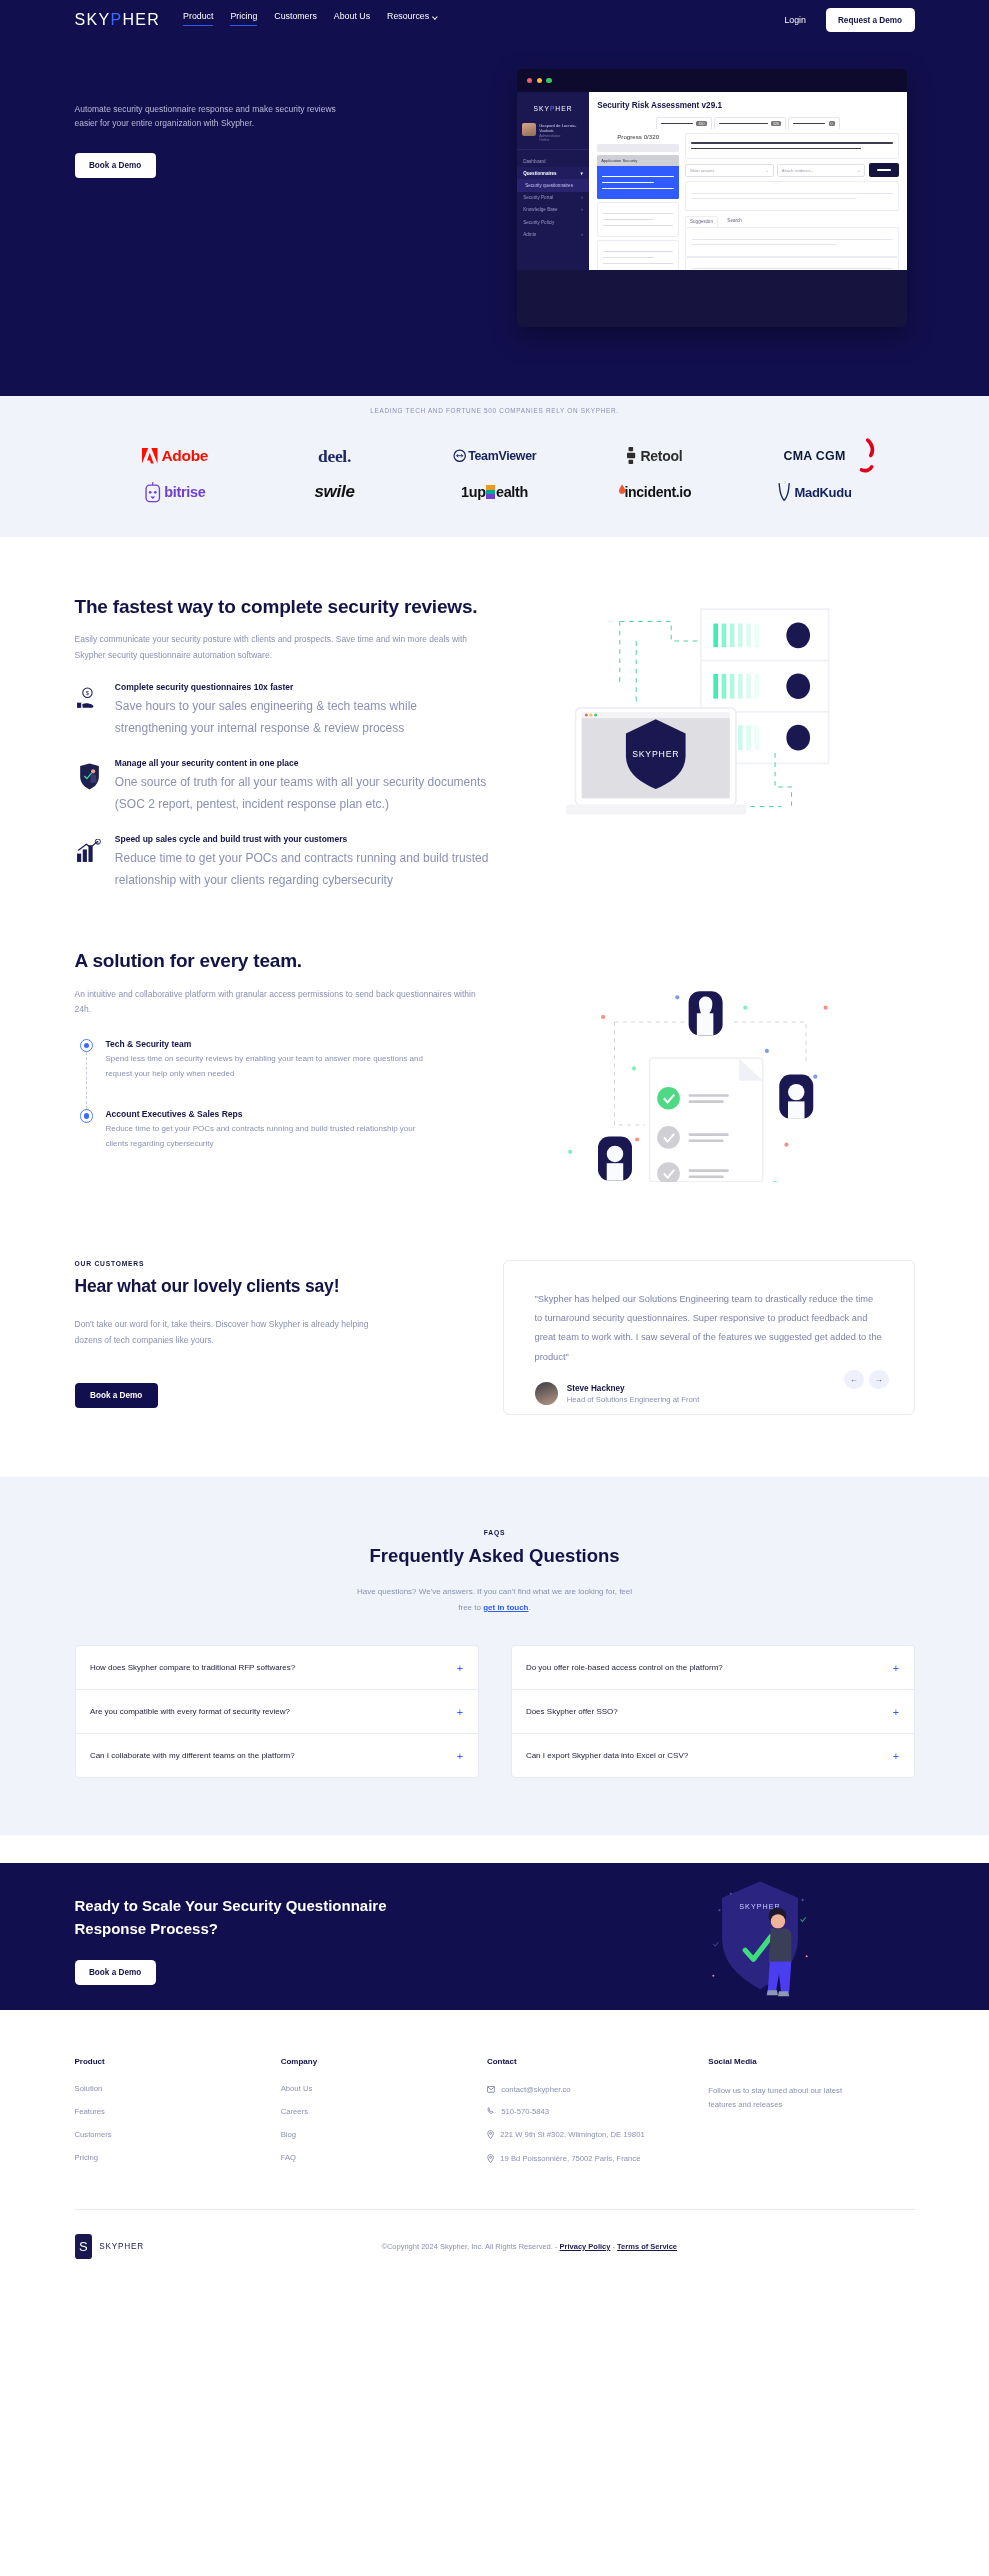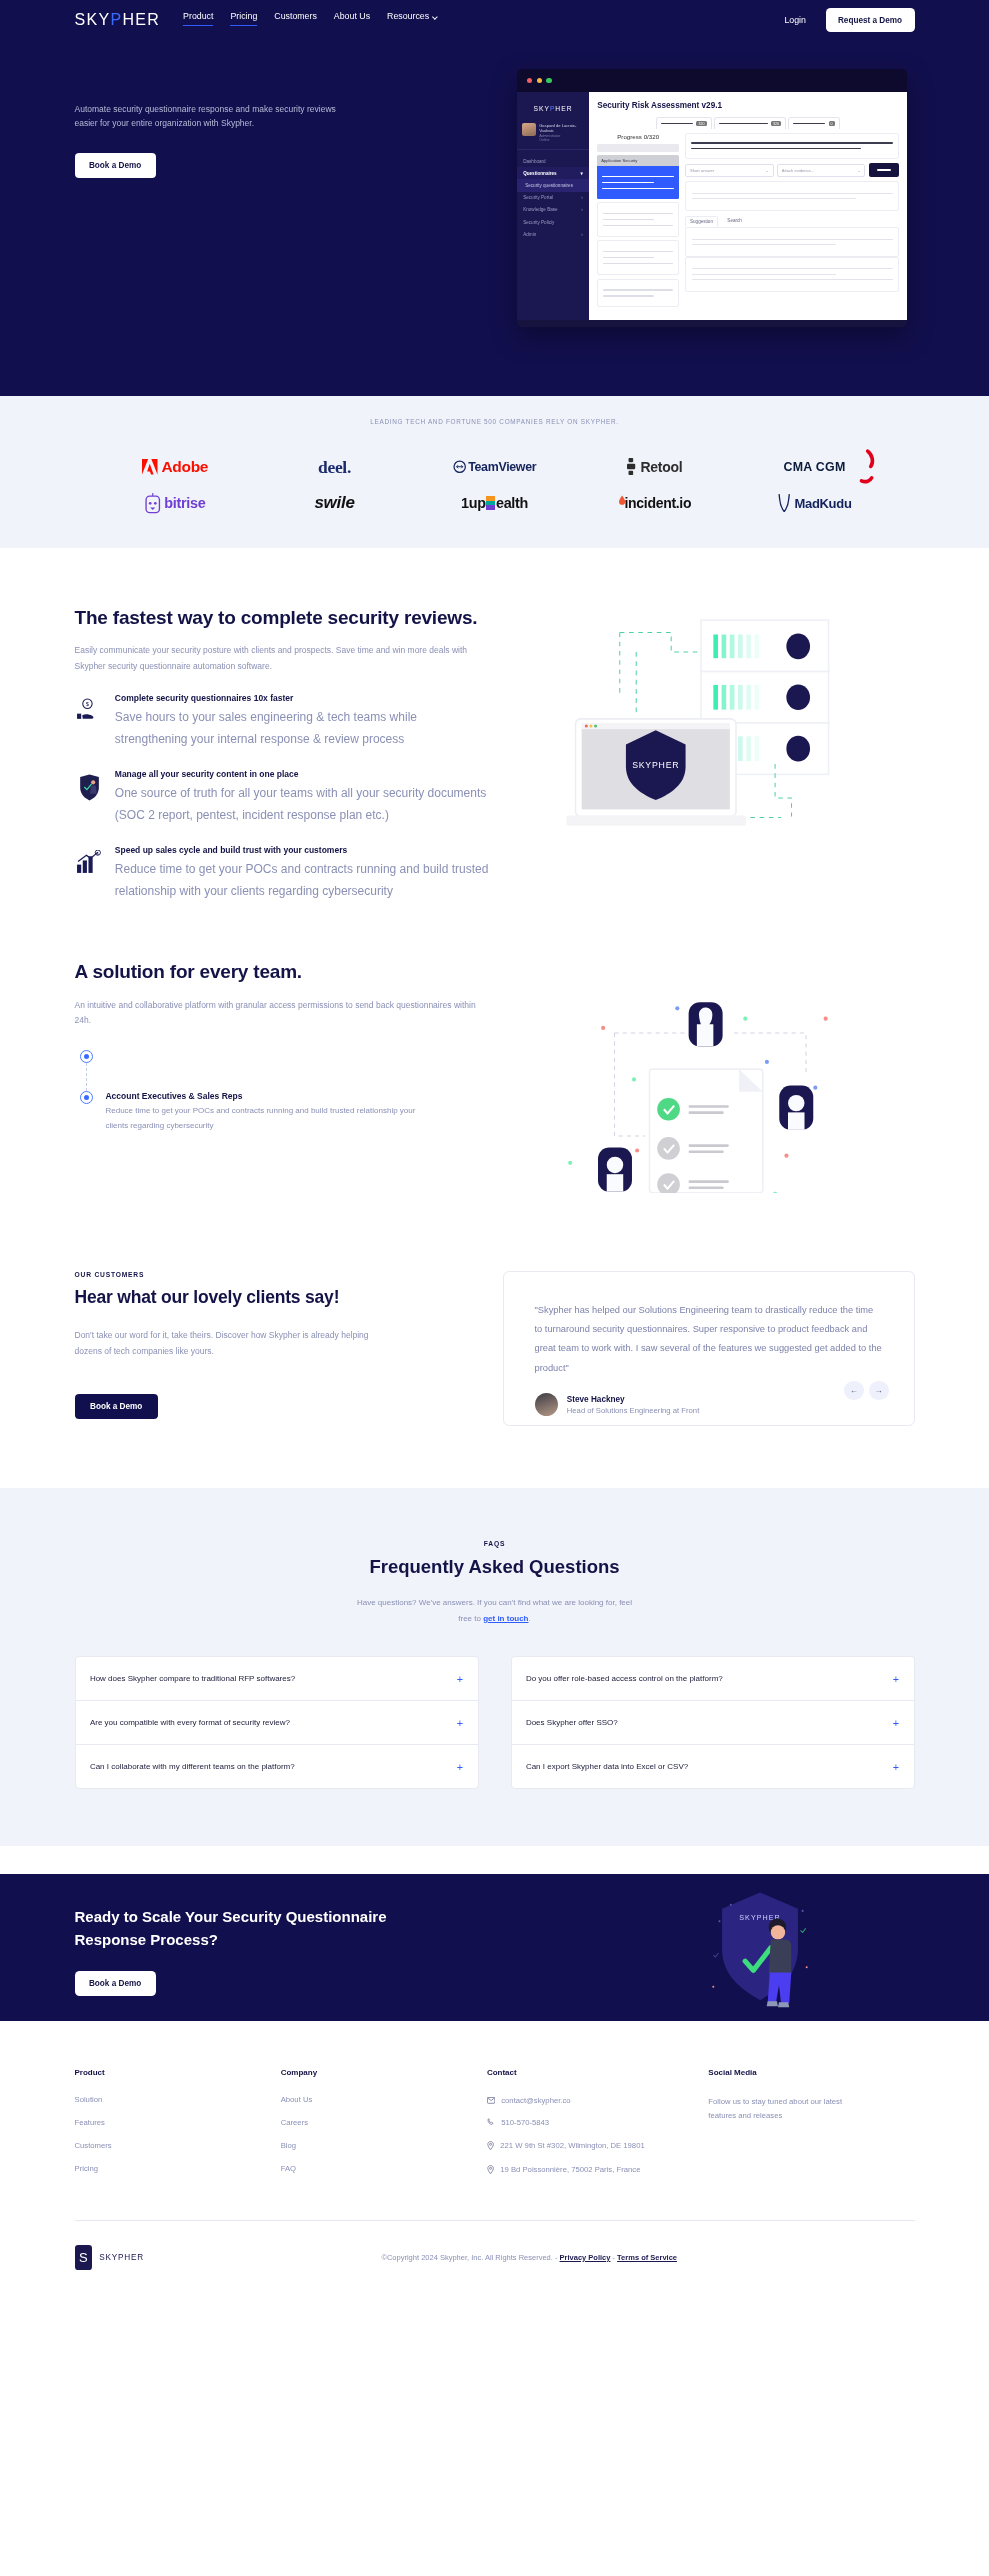--- a/index.html
+++ b/index.html
@@ -22,21 +22,21 @@
   .herobody{display:flex;margin-top:32px;}
   .heroleft{width:330px;padding-top:17.5px;}
   .heroleft h1{color:#fff;font-size:26px;line-height:1.2;font-weight:700;letter-spacing:-0.3px;}
   .heroleft p{color:#b8bbd8;font-size:8.5px;line-height:1.62;margin-top:13.4px;max-width:278px;}
   .btn-demo{margin-top:23px;background:#fff;color:#131347;border:none;border-radius:4.1px;padding:7.7px 14.4px;font-size:8.2px;font-weight:700;cursor:pointer;font-family:inherit;}
 
   
   .mock{position:absolute;left:517px;top:69px;width:390px;height:258px;background:#17133f;border-radius:5.2px;overflow:hidden;box-shadow:0 9.3px 26px rgba(0,0,0,.35);}
   .mock-bar{height:23px;background:#0d0a2e;display:flex;align-items:center;padding-left:9.8px;gap:4.1px;}
   .dot{width:5.7px;height:5.7px;border-radius:50%;}
-  .mock-inner{display:flex;height:228px;}
+  .mock-inner{display:flex;height:178px;}
   .mside{width:72px;background:#1b1750;padding:8.2px 0 0 0;color:#fff;}
   .mside .mlogo{font-size:6.7px;letter-spacing:1px;text-align:center;margin:5.2px 0 10.3px;color:#fff;}
   .mside .mlogo .q{color:#5b7cff;}
   .muser{display:flex;gap:3.6px;padding:0 5.2px 7.2px;border-bottom:0.5px solid #2a2668;}
   .mavatar{width:13.4px;height:13.4px;border-radius:2.1px;background:linear-gradient(160deg,#d9a88a,#8a6a55);flex:none;}
   .muser .mn{font-size:4.1px;line-height:1.35;color:#cfd2ea;}
   .muser .mr{font-size:3.6px;color:#7a7aa8;}
   .mnav{padding-top:5.2px;}
   .mnav div{font-size:4.6px;padding:3.6px 6.2px;color:#9a9ac4;display:flex;justify-content:space-between;}
   .mnav div.act{background:#211c5e;color:#fff;font-weight:700;}
@@ -62,21 +62,21 @@
   .mrow{display:flex;gap:3.6px;margin-top:4.6px;align-items:center;}
   .msel{flex:1;border:0.5px solid #e0e0ea;border-radius:2.1px;padding:3.1px 3.6px;font-size:4.1px;color:#9a9ab0;display:flex;justify-content:space-between;align-items:center;}
   .mbtn{width:30px;height:13.4px;background:#17133f;border-radius:2.1px;display:flex;align-items:center;justify-content:center;}
   .mbtn i{width:14.4px;height:1.5px;background:#fff;border-radius:1px;display:block;}
   .mbox{border:0.5px solid #ececf2;border-radius:2.1px;padding:6.2px 5.2px;margin-top:4.1px;}
   .mbox i{display:block;height:1px;background:#e4e4ec;border-radius:1px;margin:4.6px 0;}
   .mstabs{display:flex;gap:6.2px;margin-top:4.6px;font-size:4.6px;color:#6a6a85;}
   .mstabs .on{border:0.5px solid #ececf2;border-bottom:0.5px solid #fff;border-radius:2.1px 2.1px 0 0;padding:2.1px 3.6px;}
 
   
-  .strip{background:#f0f3fa;padding:22px 0 27px;}
+  .strip{background:#f0f3fa;padding:11px 0 27px;}
   .strip .lbl{text-align:center;font-size:6.4px;letter-spacing:0.7px;color:#8a90b5;}
   .logogrid{display:flex;flex-wrap:wrap;justify-content:center;gap:0;margin-top:24px;}
   .logocell{width:160px;height:36px;display:flex;align-items:center;justify-content:center;}
   .lg{font-weight:800;letter-spacing:-0.3px;}
 
   
   .sec{padding:58px 0;}
   .split{display:flex;align-items:flex-start;gap:31px;}
   .scol{width:417px;}
   h2.big{font-size:19px;line-height:1.25;font-weight:700;letter-spacing:-0.2px;}
@@ -483,20 +483,24 @@
   <div class="wrap split">
     <div class="scol">
       <h2 class="big">A solution for every team.</h2>
       <p class="lead">An intuitive and collaborative platform with granular access permissions to send back questionnaires within 24h.</p>
       <div class="steps">
         <div class="step">
           <div class="dash"></div>
           <div class="bullet">
               <i></i>
             </div>
+          <div>
+            <h3>Tech &amp; Security team</h3>
+            <p>Spend less time on security reviews by enabling your team to answer more questions and request your help only when needed</p>
+          </div>
         </div>
         <div class="step">
 
           <div class="bullet">
               <i></i>
             </div>
           <div>
             <h3>Account Executives &amp; Sales Reps</h3>
             <p>Reduce time to get your POCs and contracts running and build trusted relationship your clients regarding cybersecurity</p>
           </div>

